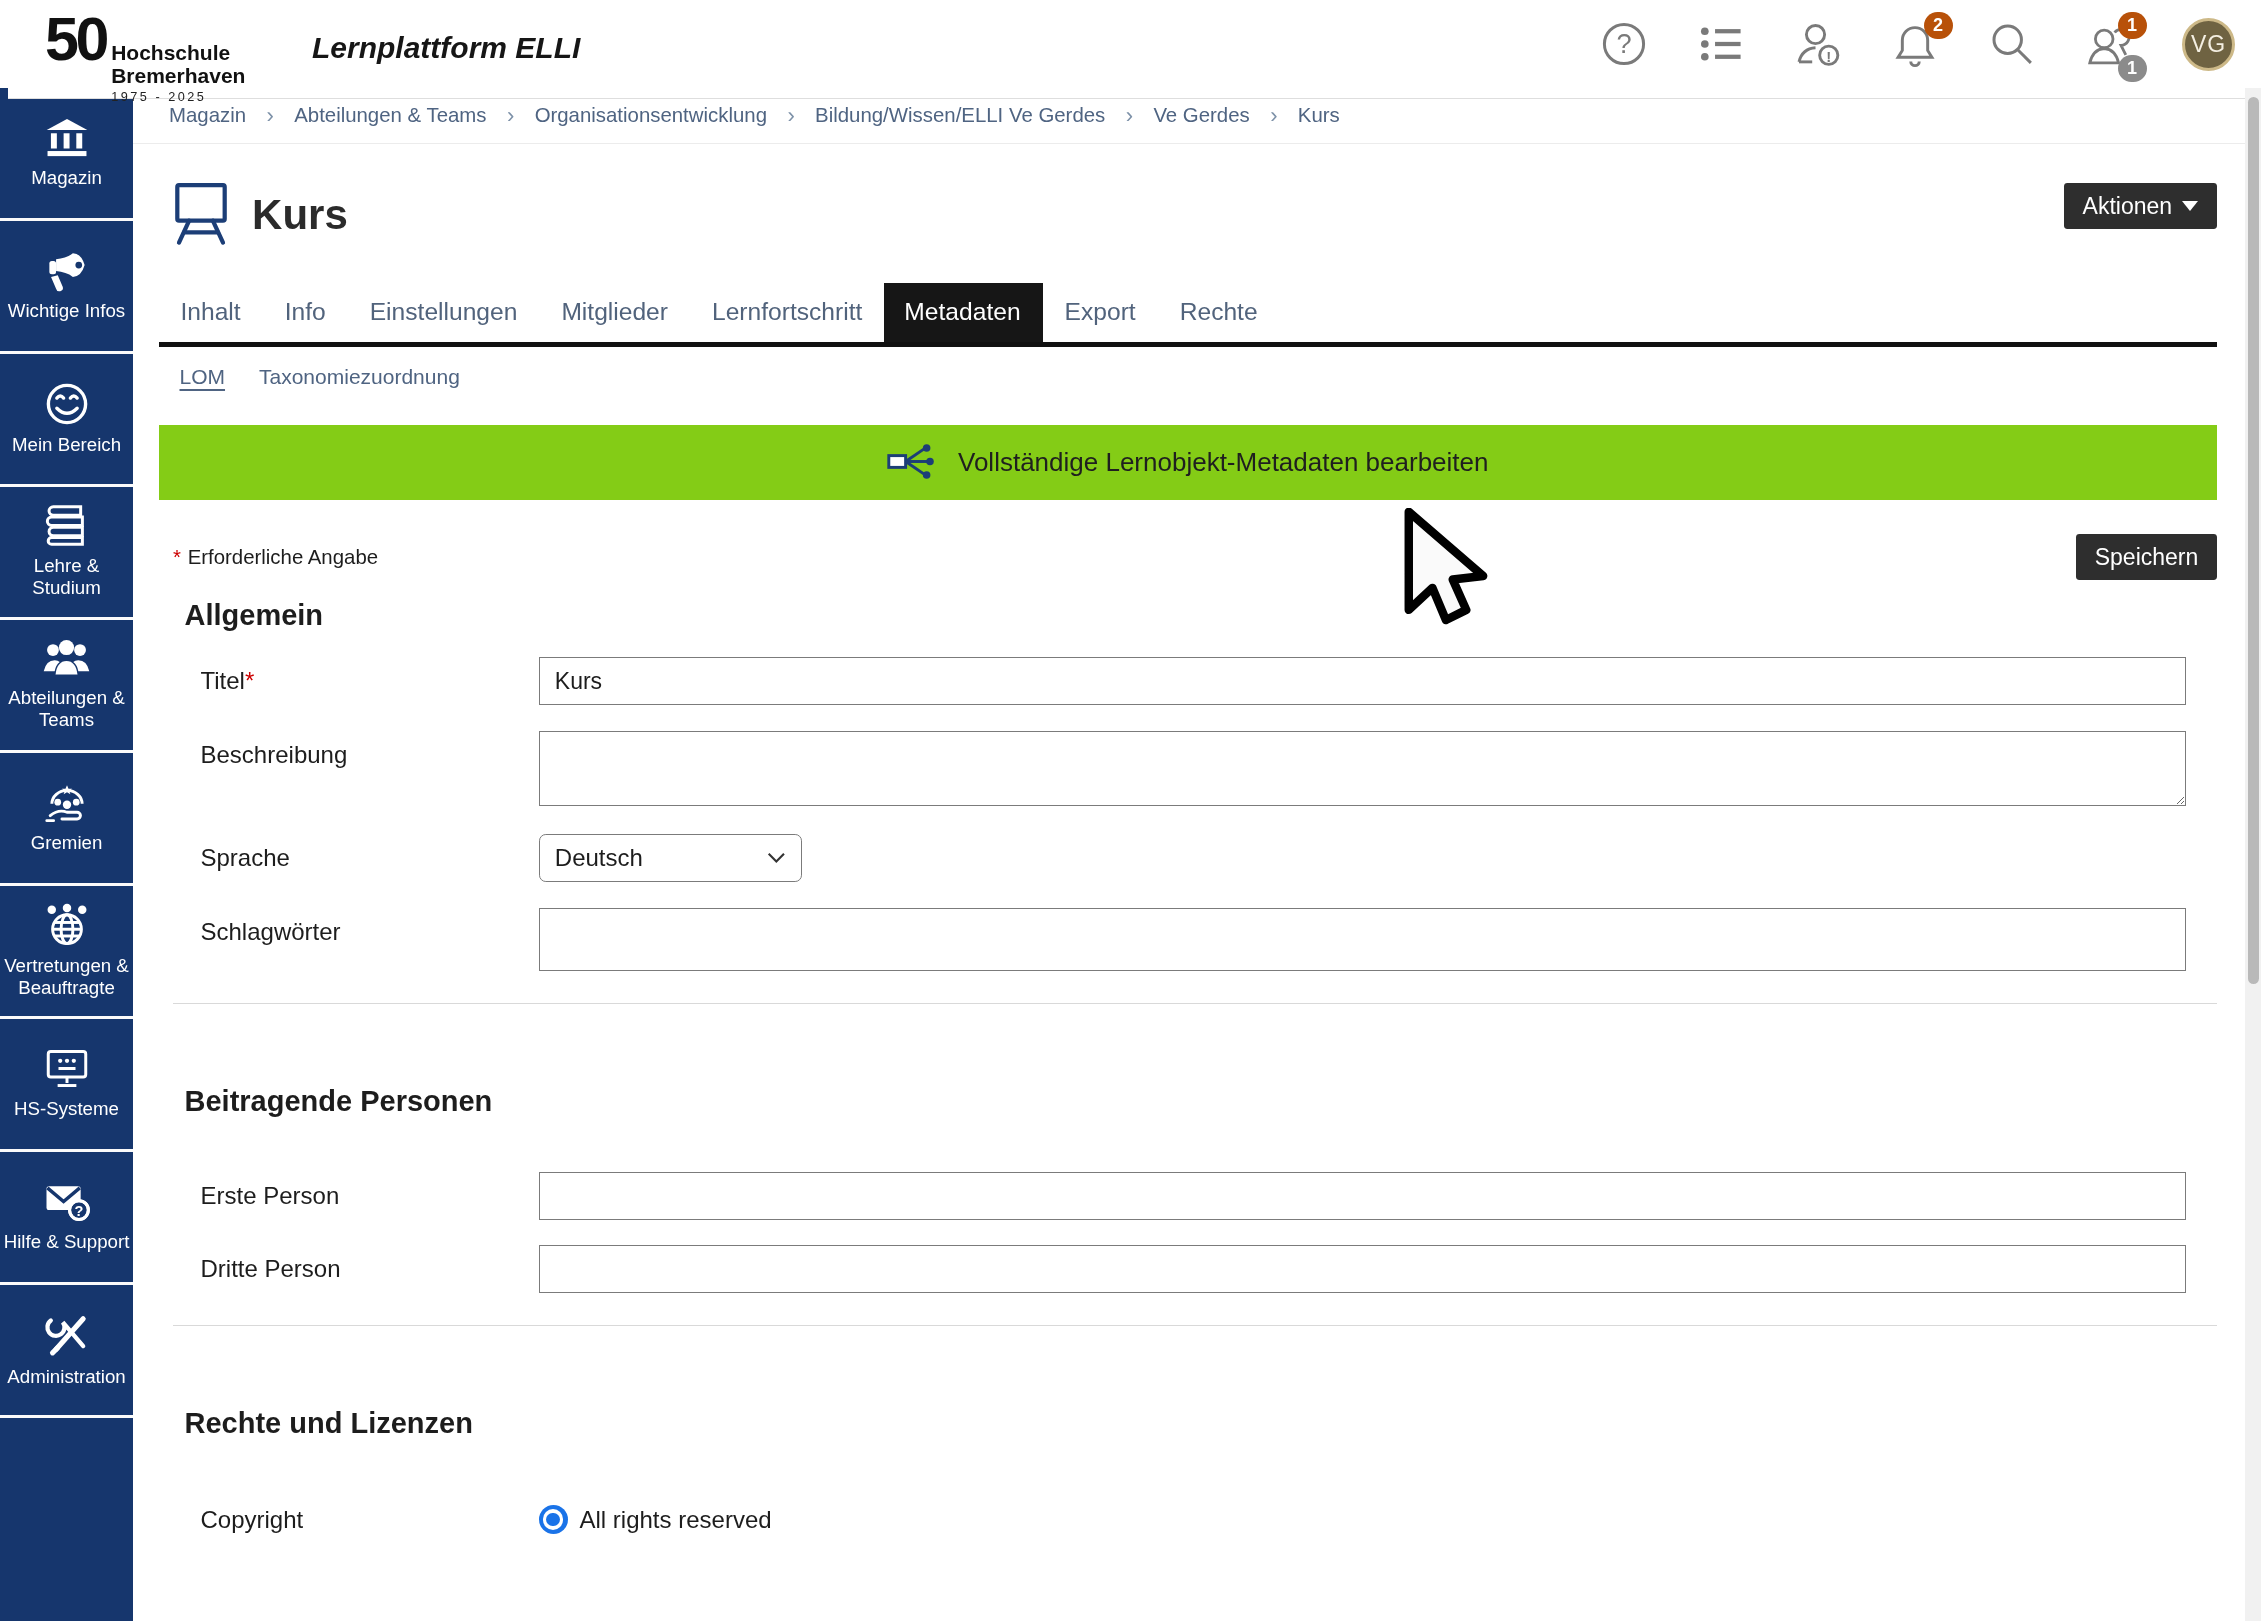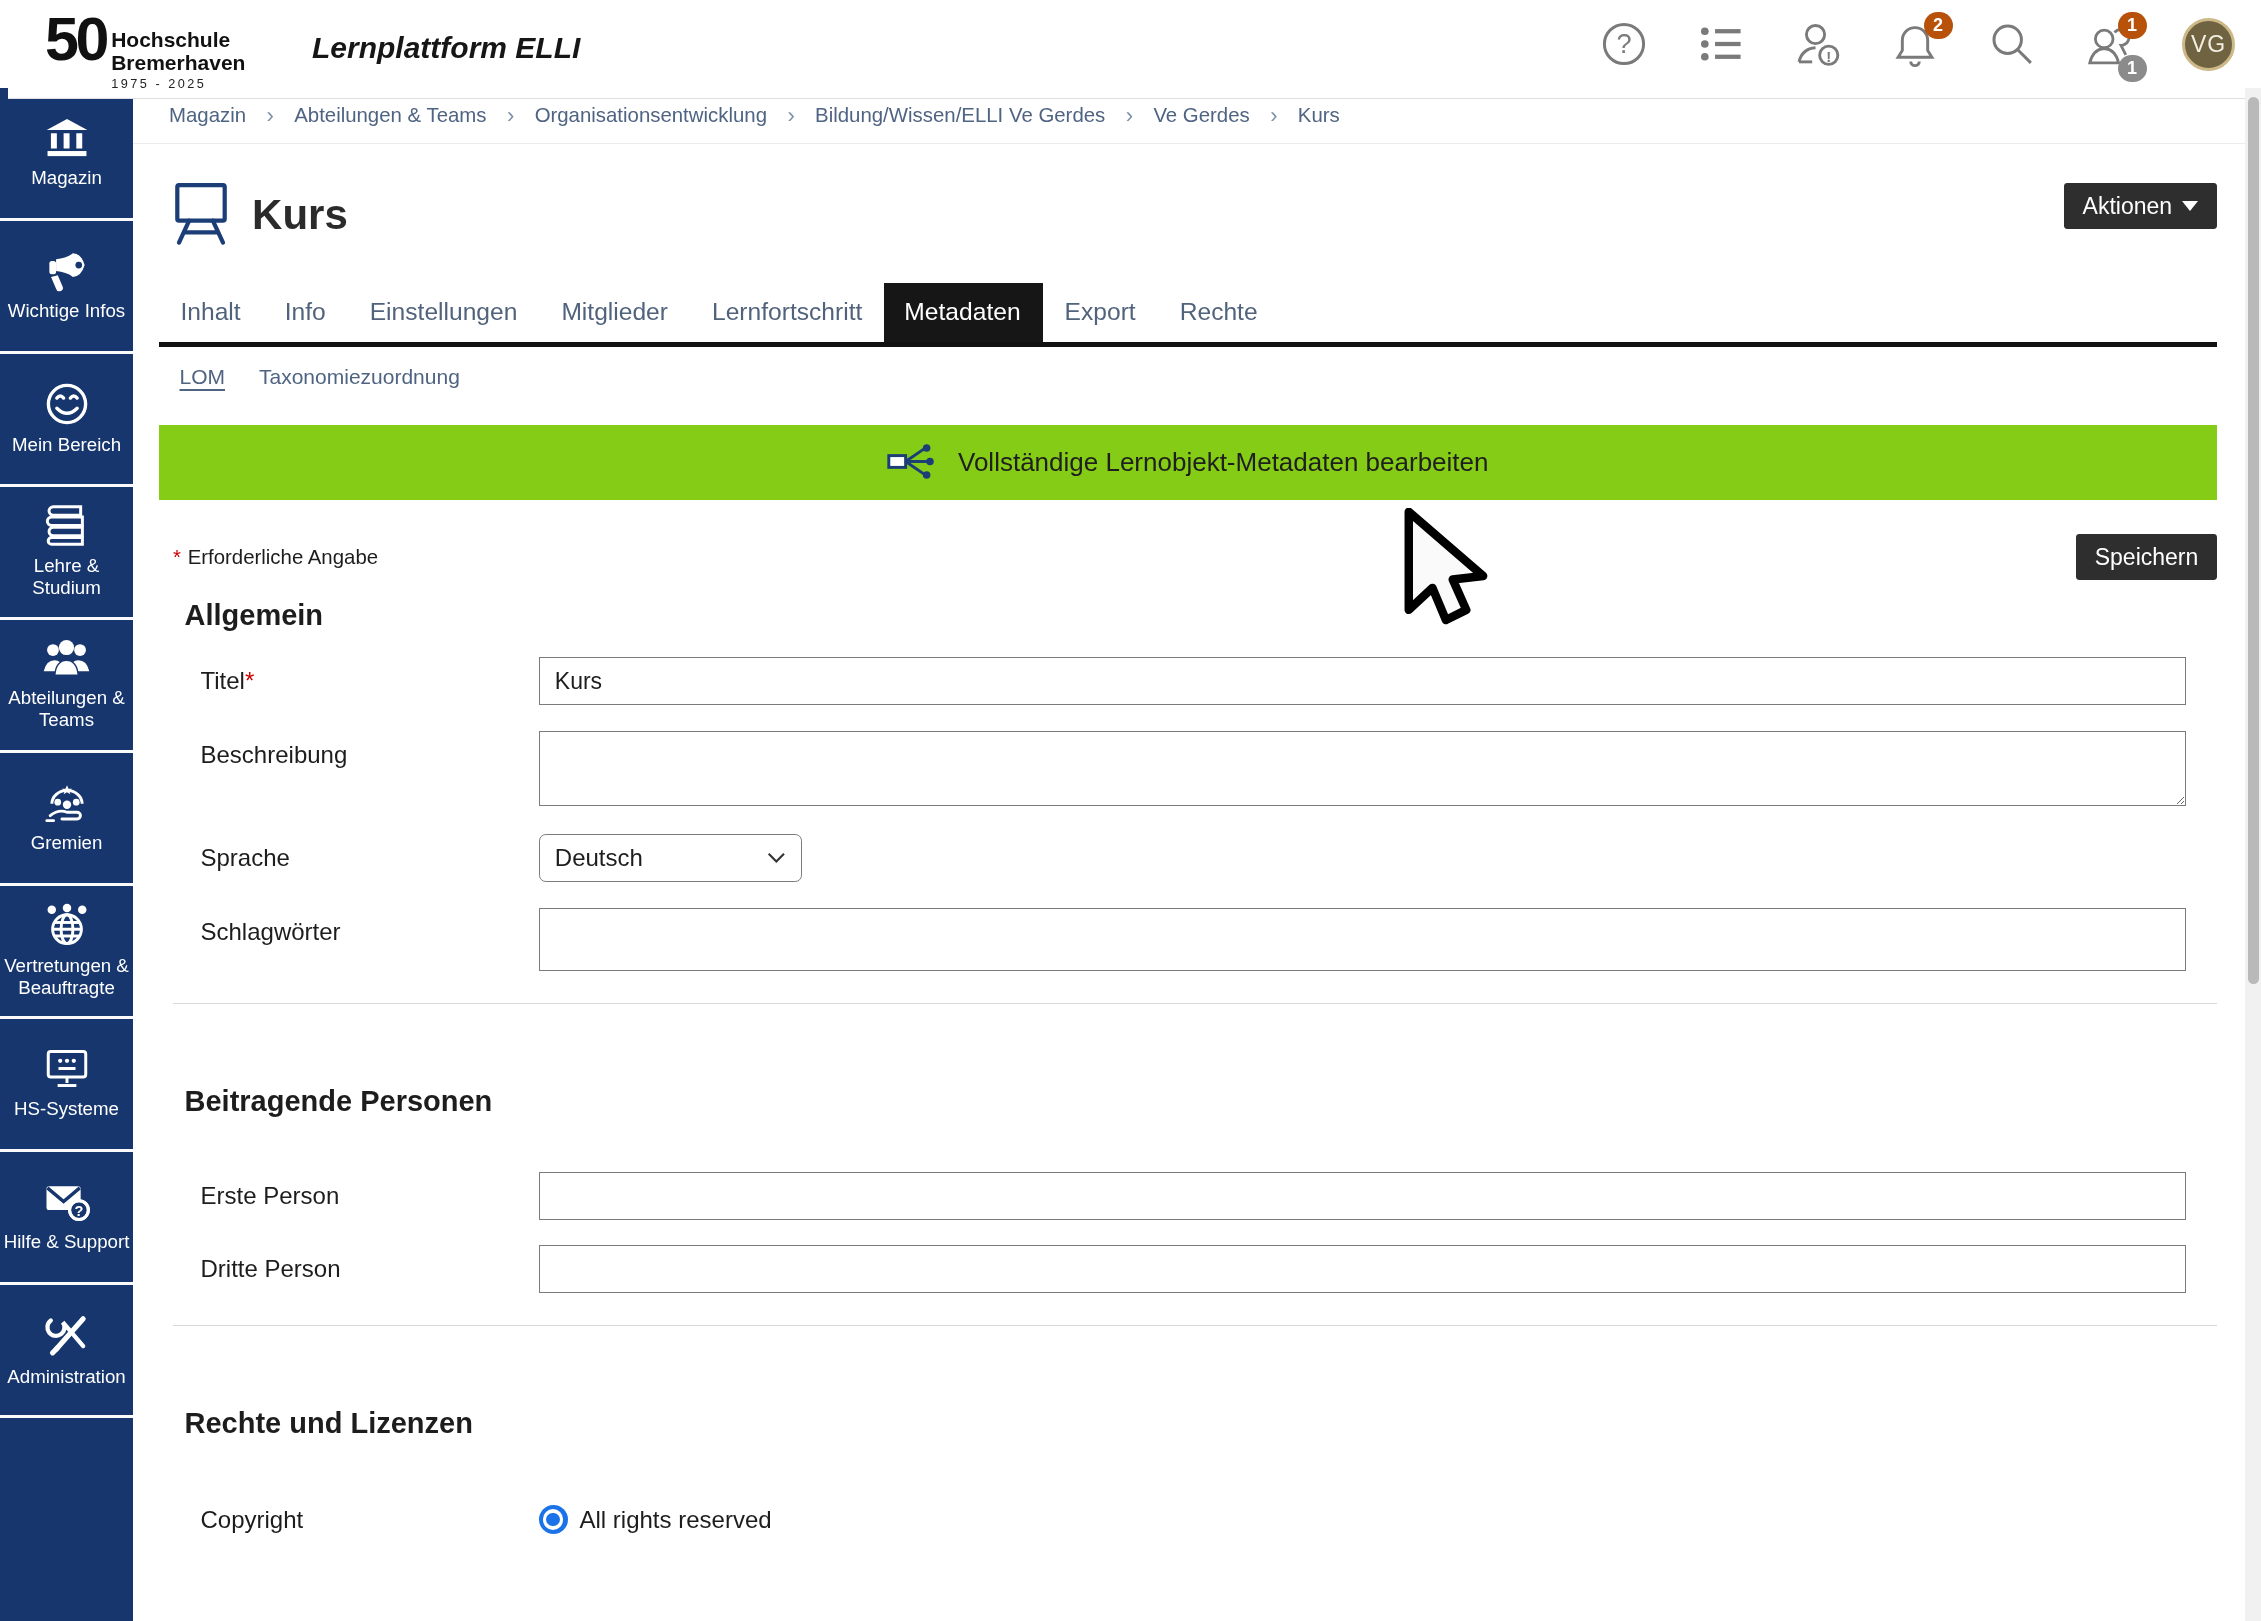--- a/index.html
+++ b/index.html
@@ -6,21 +6,21 @@
   html,body { width:2261px; height:1621px; }
   body {
     position:relative; overflow:hidden; background:#fff;
     font-family:"Liberation Sans", sans-serif; color:#1d1d1d;
   }
   
   .topbar { position:absolute; top:0; left:8px; width:2261px; height:99px;
     background:#fff; border-bottom:0.8px solid #dedede; z-index:6; }
   .logo { position:absolute; left:37px; top:5.1px; display:flex; align-items:flex-start; }
   .logo-big { font-size:61px; font-weight:bold; letter-spacing:-3.4px; line-height:68px; color:#111; }
-  .logo-right { margin-left:5.1px; margin-top:23px; }
+  .logo-right { margin-left:5.1px; margin-top:36px; }
   .logo-name { font-size:21px; font-weight:bold; line-height:23px; color:#111; }
   .logo-years { font-size:12.7px; letter-spacing:2.5px; color:#222; margin-top:2.5px; }
   .app-title { position:absolute; left:304px; top:31px; font-size:30px; font-weight:bold; color:#161616;font-style:italic; }
   .hicons { position:absolute; right:34px; top:0; height:88px; display:flex; align-items:center; gap:49px; }
   .hicon { position:relative; width:48px; height:51px; display:flex; align-items:center; justify-content:center; cursor:pointer; }
   .badge { position:absolute; min-width:29px; height:27px; padding:0 5.1px; border-radius:14.4px;
     background:#b85109; color:#fff; font-size:18px; font-weight:bold;
     display:flex; align-items:center; justify-content:center; }
   .badge.top { top:-6.8px; right:-13.6px; }
   .badge.gray { background:#8b8b8b; bottom:-12px; right:-13.6px; top:auto; }

